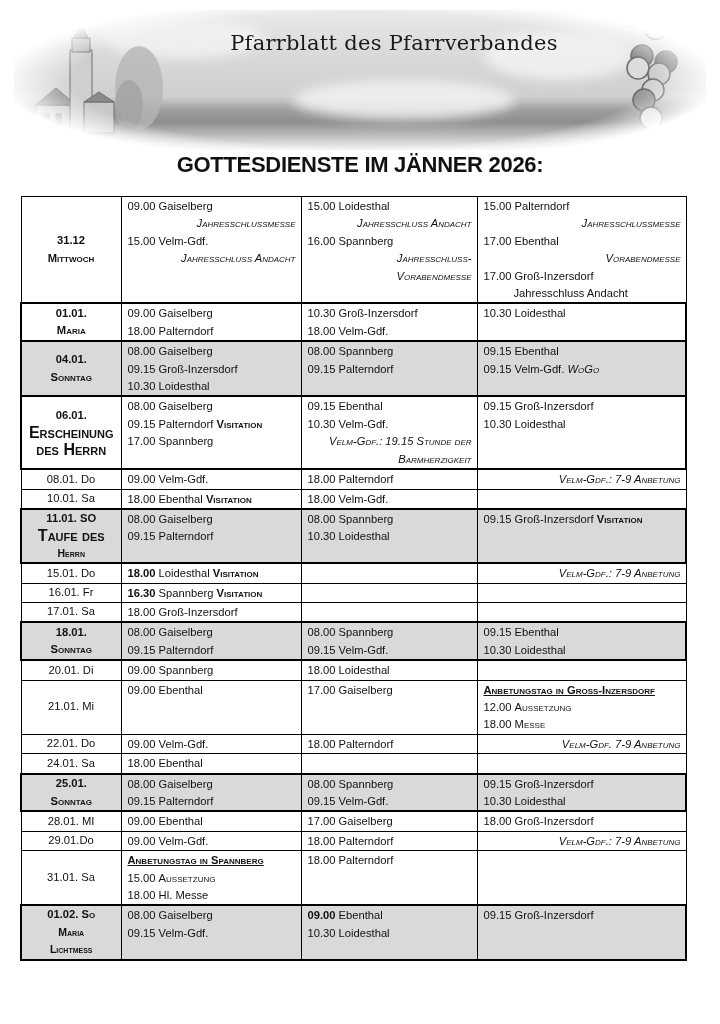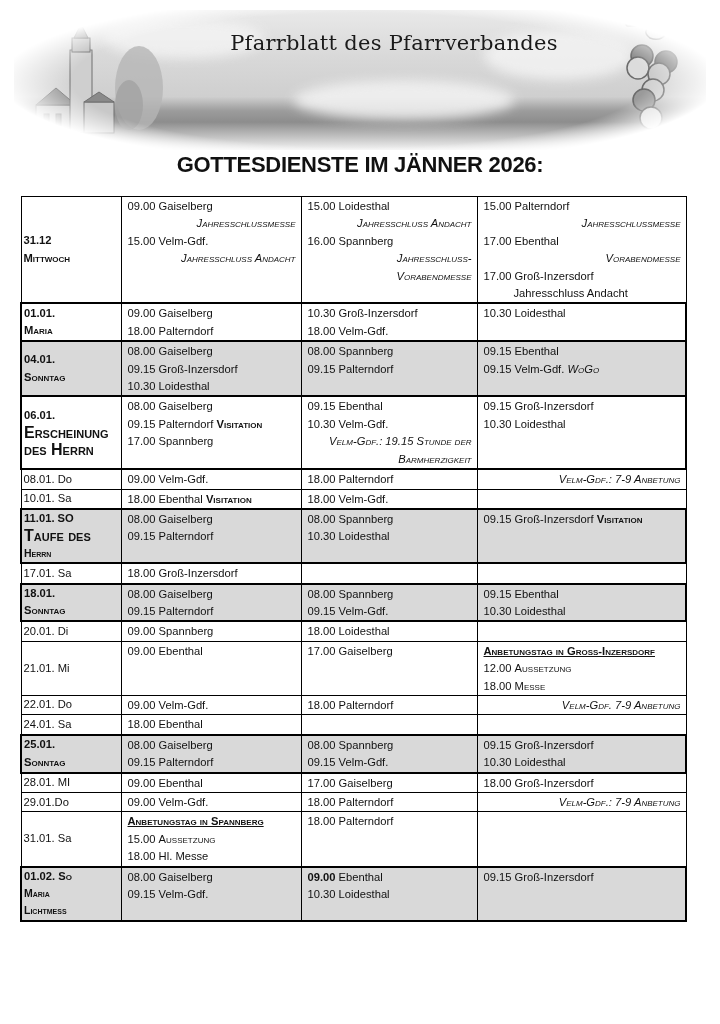--- a/index.html
+++ b/index.html
@@ -8,21 +8,21 @@
     background: linear-gradient(180deg, #e9e9e9 0%, #d8d8d8 35%, #cfcfcf 62%, #9c9c9c 72%, #8d8d8d 80%, #c9c9c9 92%, #f4f4f4 100%);
     -webkit-mask-image: radial-gradient(ellipse 52% 60% at 50% 50%, #000 80%, transparent 100%);
     mask-image: radial-gradient(ellipse 52% 60% at 50% 50%, #000 80%, transparent 100%);
   }
   .cloud { position:absolute; border-radius:50%; background:#f3f3f3; filter:blur(6px); opacity:0.85; }
   .banner svg { position:absolute; left:0; top:0; }
   .banner-title { position:absolute; left:180px; top:18px; width:400px; text-align:center; font-family:"DejaVu Serif","Liberation Serif", serif; font-size:21px; line-height:30px; color:#1a1a1a; letter-spacing:0.3px; }
   .page-heading { position:absolute; left:0; top:150px; width:720px; text-align:center; font-family:"Liberation Sans","DejaVu Sans", sans-serif; font-weight:bold; font-size:22px; line-height:30px; letter-spacing:-0.3px; }
   table.sched { position:absolute; left:20px; top:196px; width:665px; border-collapse:collapse; table-layout:fixed; font-size:11.2px; }
   table.sched td { border:1px solid #000; vertical-align:top; padding:1px 5px 0 6px; line-height:17.4px; overflow:hidden; }
-  table.sched td.date { vertical-align:middle; font-weight:normal; padding:0 2px; }
+  table.sched td.date { text-align:center; vertical-align:middle; font-weight:normal; padding:0 2px; }
   tr.big td { border-top:2.5px solid #000; border-bottom:2.5px solid #000; }
   tr.big td:first-child { border-left:2.5px solid #000; }
   tr.big td:last-child { border-right:2.5px solid #000; }
   tr.grey td { background:#d9d9d9; }
   .b { font-weight:bold; }
   .sc { font-variant:small-caps; font-weight:bold; }
   .itsc { font-style:italic; font-variant:small-caps;text-align:right; }
   .ind1 { padding-left:22px; display:block; }
   .ind2 { padding-left:30px; display:block; }
   .ul { text-decoration:underline; }
@@ -196,21 +196,33 @@
       <td>
         <span class="line">08.00 Spannberg</span>
         <span class="line">10.30 Loidesthal</span>
       </td>
       <td>
         <span class="line"><span>09.15 Groß-Inzersdorf</span> <span class="sc">Visitation</span></span>
       </td>
     </tr>
 
 
-
+    <tr style="height:18px">
+      <td class="date">15.01. Do</td>
+      <td><span class="b">18.00</span> <span>Loidesthal</span> <span class="sc">Visitation</span></td>
+      <td></td>
+      <td class="itsc">Velm-Gdf.: 7-9 Anbetung</td>
+    </tr>
+
+    <tr style="height:17px">
+      <td class="date">16.01. Fr</td>
+      <td><span class="b">16.30</span> <span>Spannberg</span> <span class="sc">Visitation</span></td>
+      <td></td>
+      <td></td>
+    </tr>
 
     <tr style="height:18px">
       <td class="date">17.01. Sa</td>
       <td>18.00 Groß-Inzersdorf</td>
       <td></td>
       <td></td>
     </tr>
 
     <tr class="big grey" style="height:35px">
       <td class="date">

